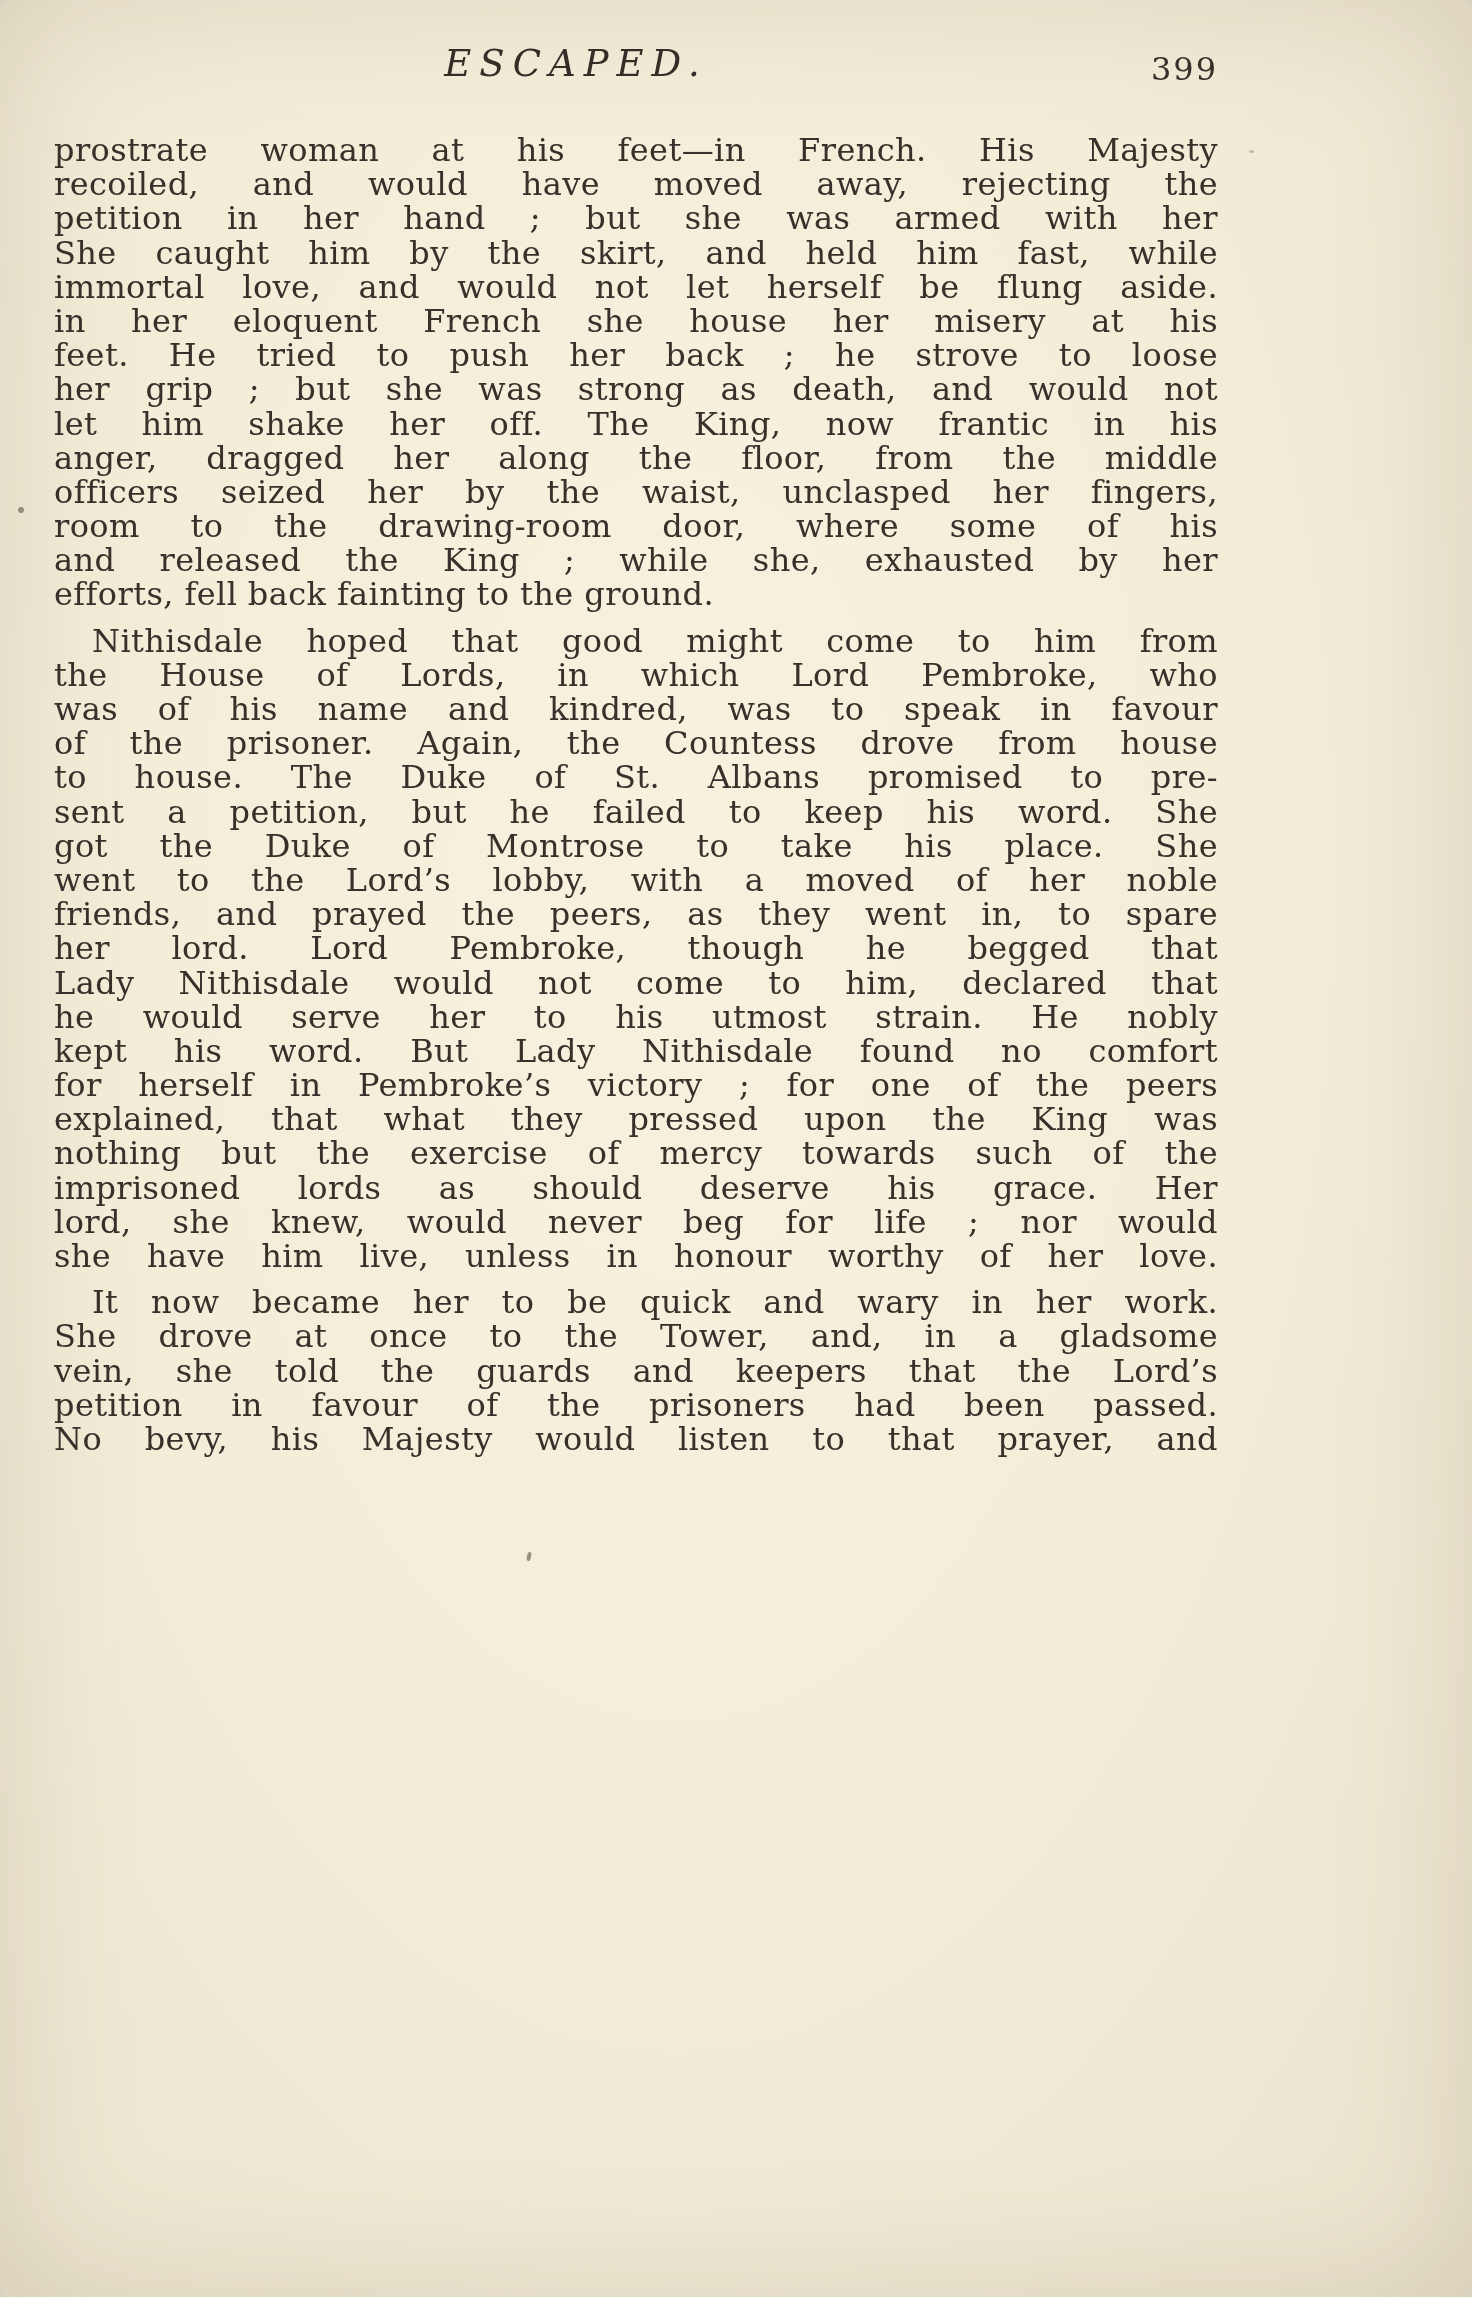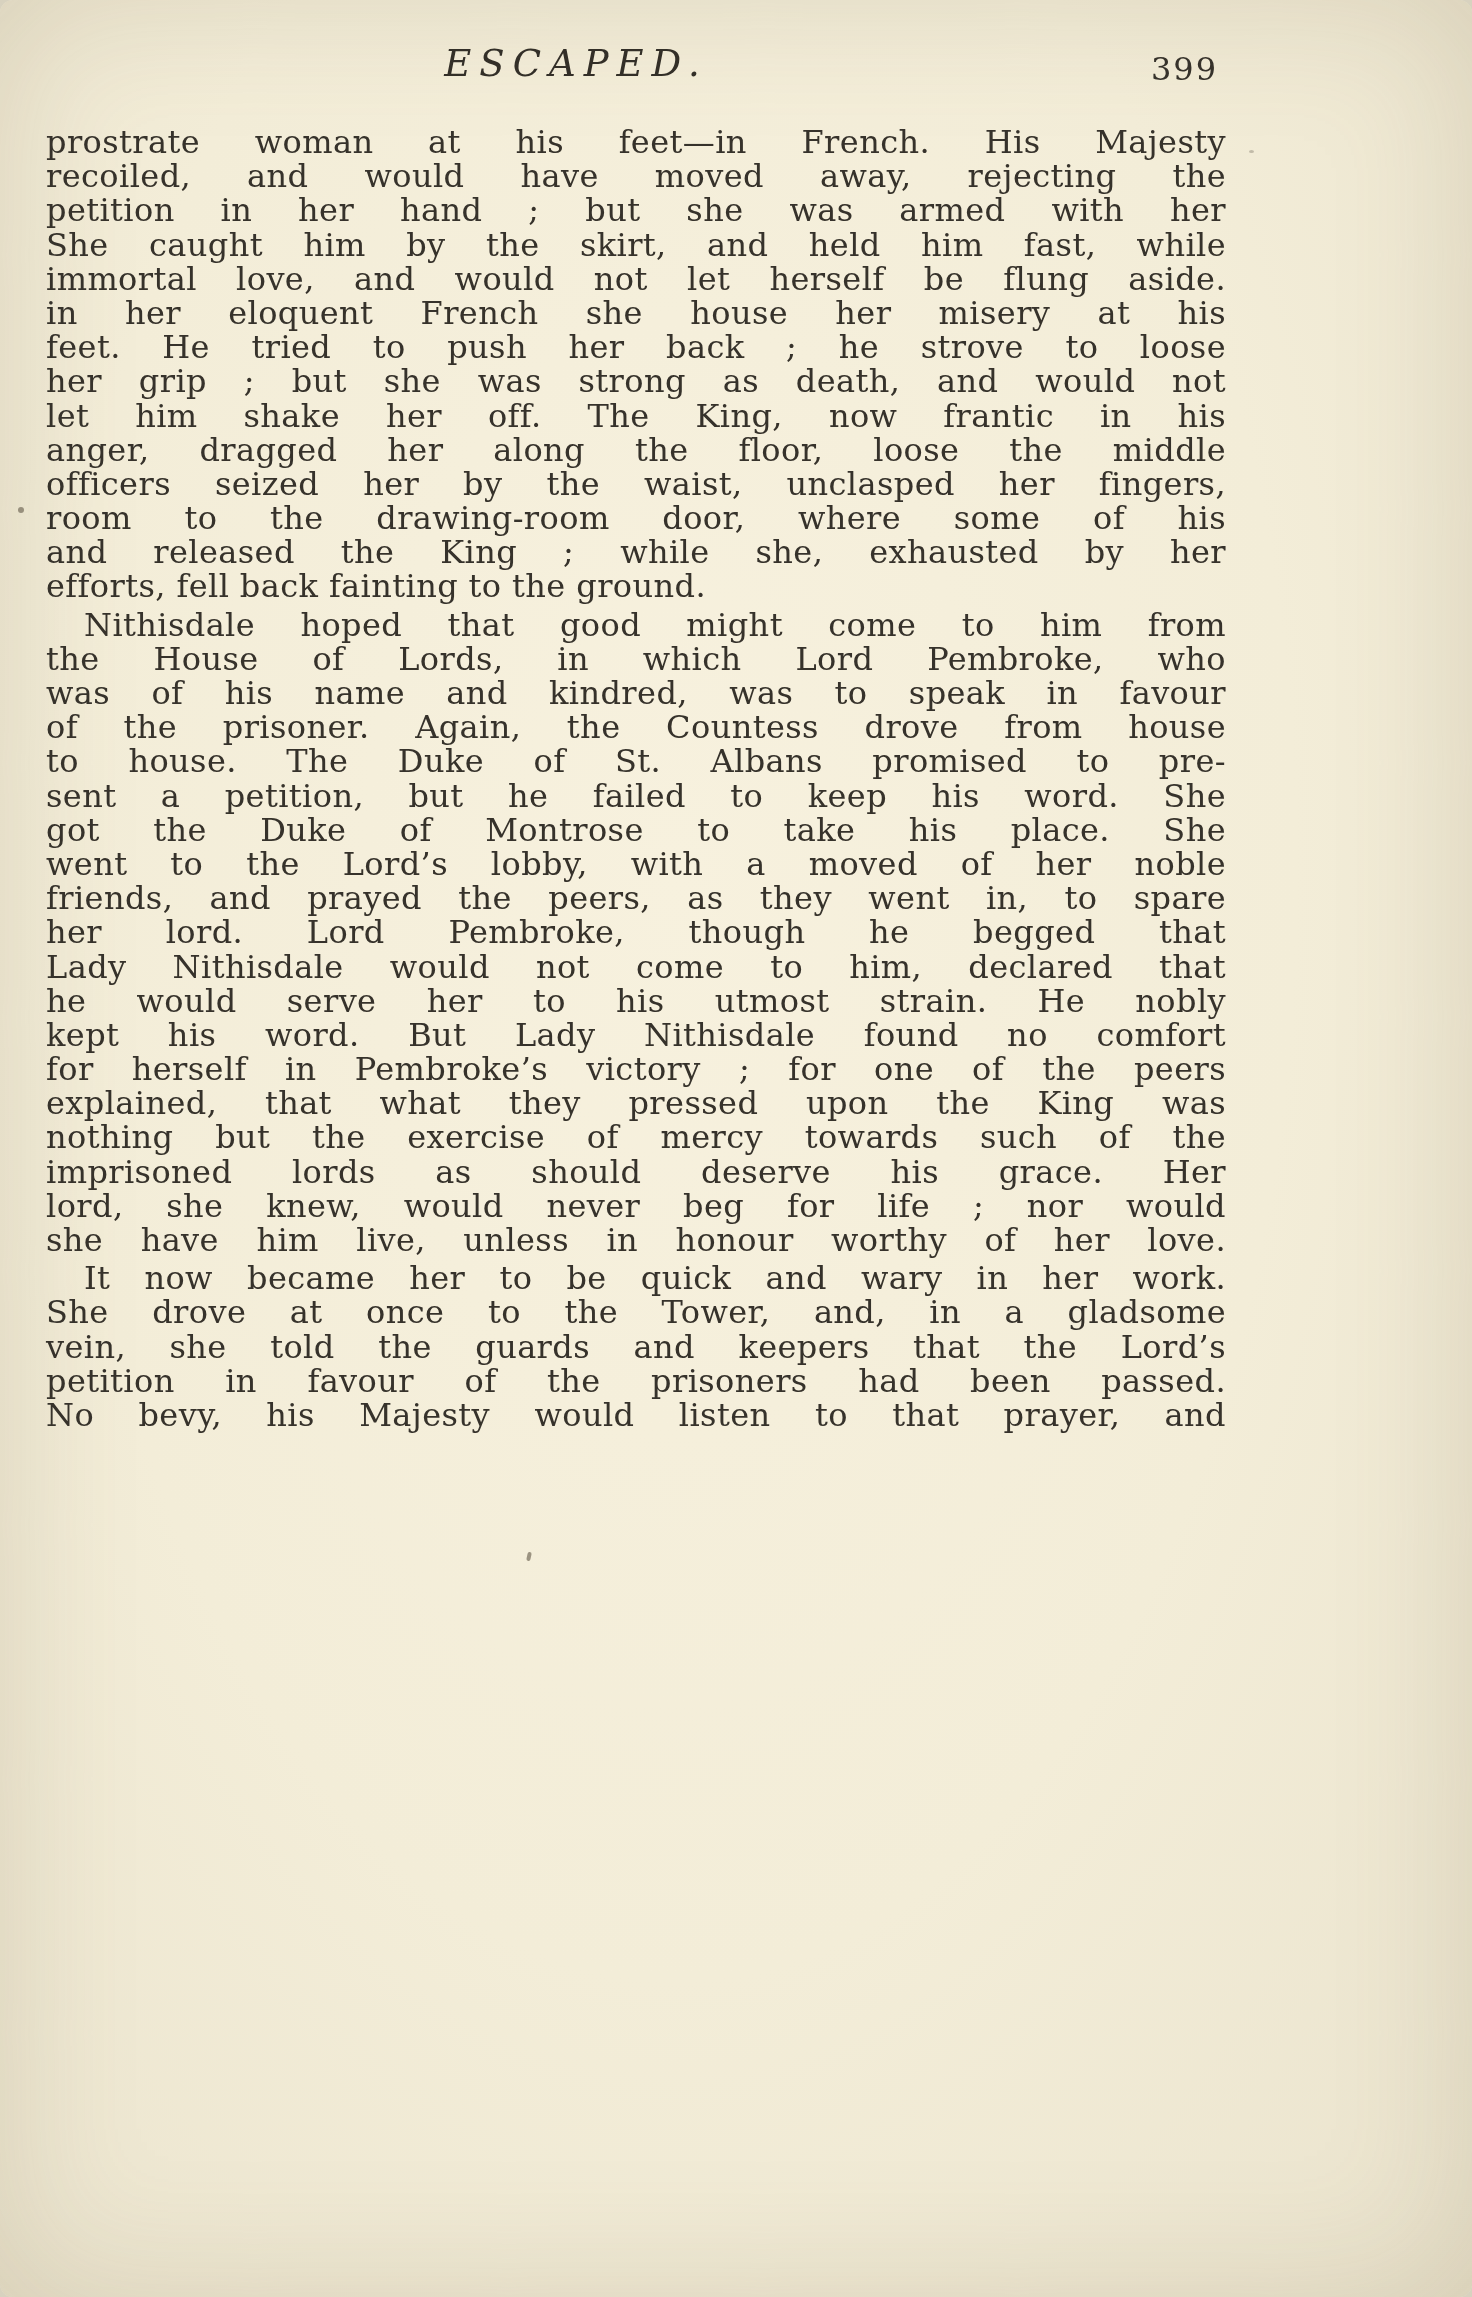--- a/index.html
+++ b/index.html
@@ -47,21 +47,21 @@
     color: #36322b;
     text-align: right;
   }
   .text-block {
     position: absolute;
     top: 121px;
     left: 42px;
     width: 1188px;
   }
   .paragraph {
-    margin: 4px;
+    margin: 12px;
     padding: 0;
   }
   .line {
     height: 34.2px;
     line-height: 34.2px;
     font-size: 32px;
     letter-spacing: 0.4px;
     text-align: justify;
     text-align-last: justify;
     white-space: normal;
@@ -97,21 +97,21 @@
       <div class="paragraph">
         <div class="line">prostrate woman at his feet—in French. His Majesty</div>
         <div class="line">recoiled, and would have moved away, rejecting the</div>
         <div class="line">petition in her hand ; but she was armed with her</div>
         <div class="line">She caught him by the skirt, and held him fast, while</div>
         <div class="line">immortal love, and would not let herself be flung aside.</div>
         <div class="line">in her eloquent French she house her misery at his</div>
         <div class="line">feet. He tried to push her back ; he strove to loose</div>
         <div class="line">her grip ; but she was strong as death, and would not</div>
         <div class="line">let him shake her off. The King, now frantic in his</div>
-        <div class="line">anger, dragged her along the floor, loose the middle</div>
+        <div class="line">anger, dragged her along the floor, from the middle</div>
         <div class="line">officers seized her by the waist, unclasped her fingers,</div>
         <div class="line">room to the drawing-room door, where some of his</div>
         <div class="line">and released the King ; while she, exhausted by her</div>
         <div class="line short-last">efforts, fell back fainting to the ground.</div>
       </div>
       <div class="paragraph">
         <div class="line indent">Nithisdale hoped that good might come to him from</div>
         <div class="line">the House of Lords, in which Lord Pembroke, who</div>
         <div class="line">was of his name and kindred, was to speak in favour</div>
         <div class="line">of the prisoner. Again, the Countess drove from house</div>

